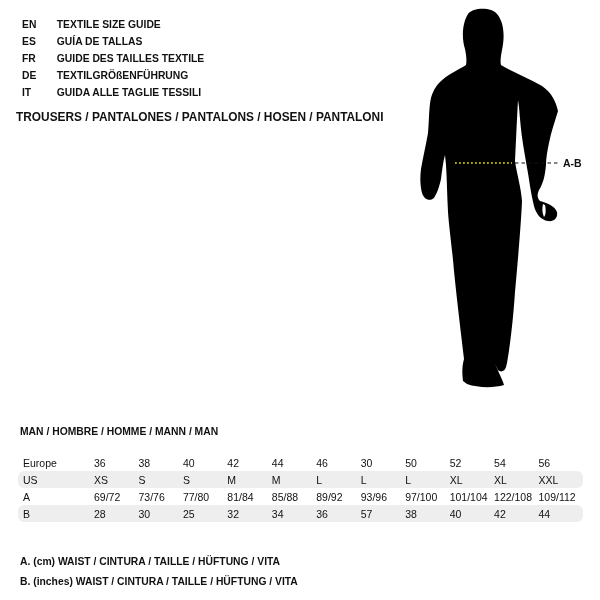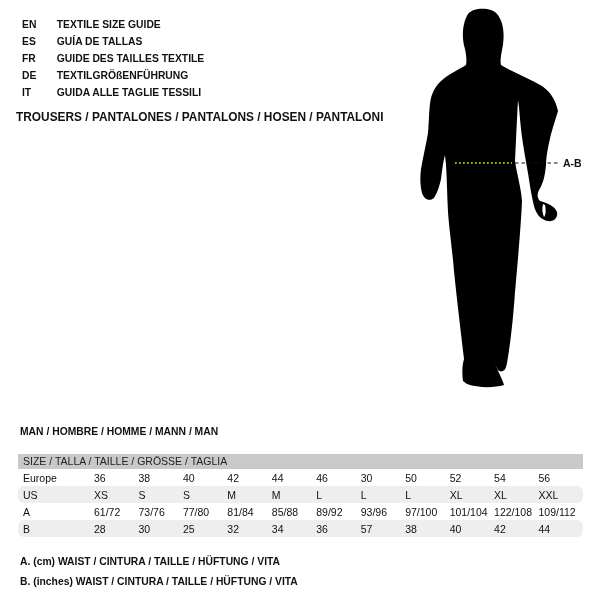--- a/index.html
+++ b/index.html
@@ -130,21 +130,20 @@
     <path fill="#ffffff" d="M 128 199 C 127 203 127 208 129 212 C 131 210 131 204 130 200 Z"></path>
     <line x1="40" y1="158" x2="97" y2="158" stroke="#e3e300" stroke-width="1.4" stroke-dasharray="1.8 2.2"></line>
     <line x1="100" y1="158" x2="145" y2="158" stroke="#111111" stroke-width="1.2" stroke-dasharray="3.5 3"></line>
     <text class="ab-label" x="148" y="162">A-B</text>
   </svg>
 </div>
 
 <div class="section-title">MAN / HOMBRE / HOMME / MANN / MAN</div>
 
 <div class="size-table">
-  <div class="table-header">SIZE / TALLA / TAILLE / GRÖSSE / TAGLIA</div>
 
   <div class="t-row">
     <span class="t-label">Europe</span>
     <span class="t-cell">36</span>
     <span class="t-cell">38</span>
     <span class="t-cell">40</span>
     <span class="t-cell">42</span>
     <span class="t-cell">44</span>
     <span class="t-cell">46</span>
     <span class="t-cell">30</span>
@@ -164,21 +163,21 @@
     <span class="t-cell">L</span>
     <span class="t-cell">L</span>
     <span class="t-cell">L</span>
     <span class="t-cell">XL</span>
     <span class="t-cell">XL</span>
     <span class="t-cell">XXL</span>
   </div>
 
   <div class="t-row">
     <span class="t-label">A</span>
-    <span class="t-cell">61/72</span>
+    <span class="t-cell">69/72</span>
     <span class="t-cell">73/76</span>
     <span class="t-cell">77/80</span>
     <span class="t-cell">81/84</span>
     <span class="t-cell">85/88</span>
     <span class="t-cell">89/92</span>
     <span class="t-cell">93/96</span>
     <span class="t-cell">97/100</span>
     <span class="t-cell">101/104</span>
     <span class="t-cell">122/108</span>
     <span class="t-cell">109/112</span>

